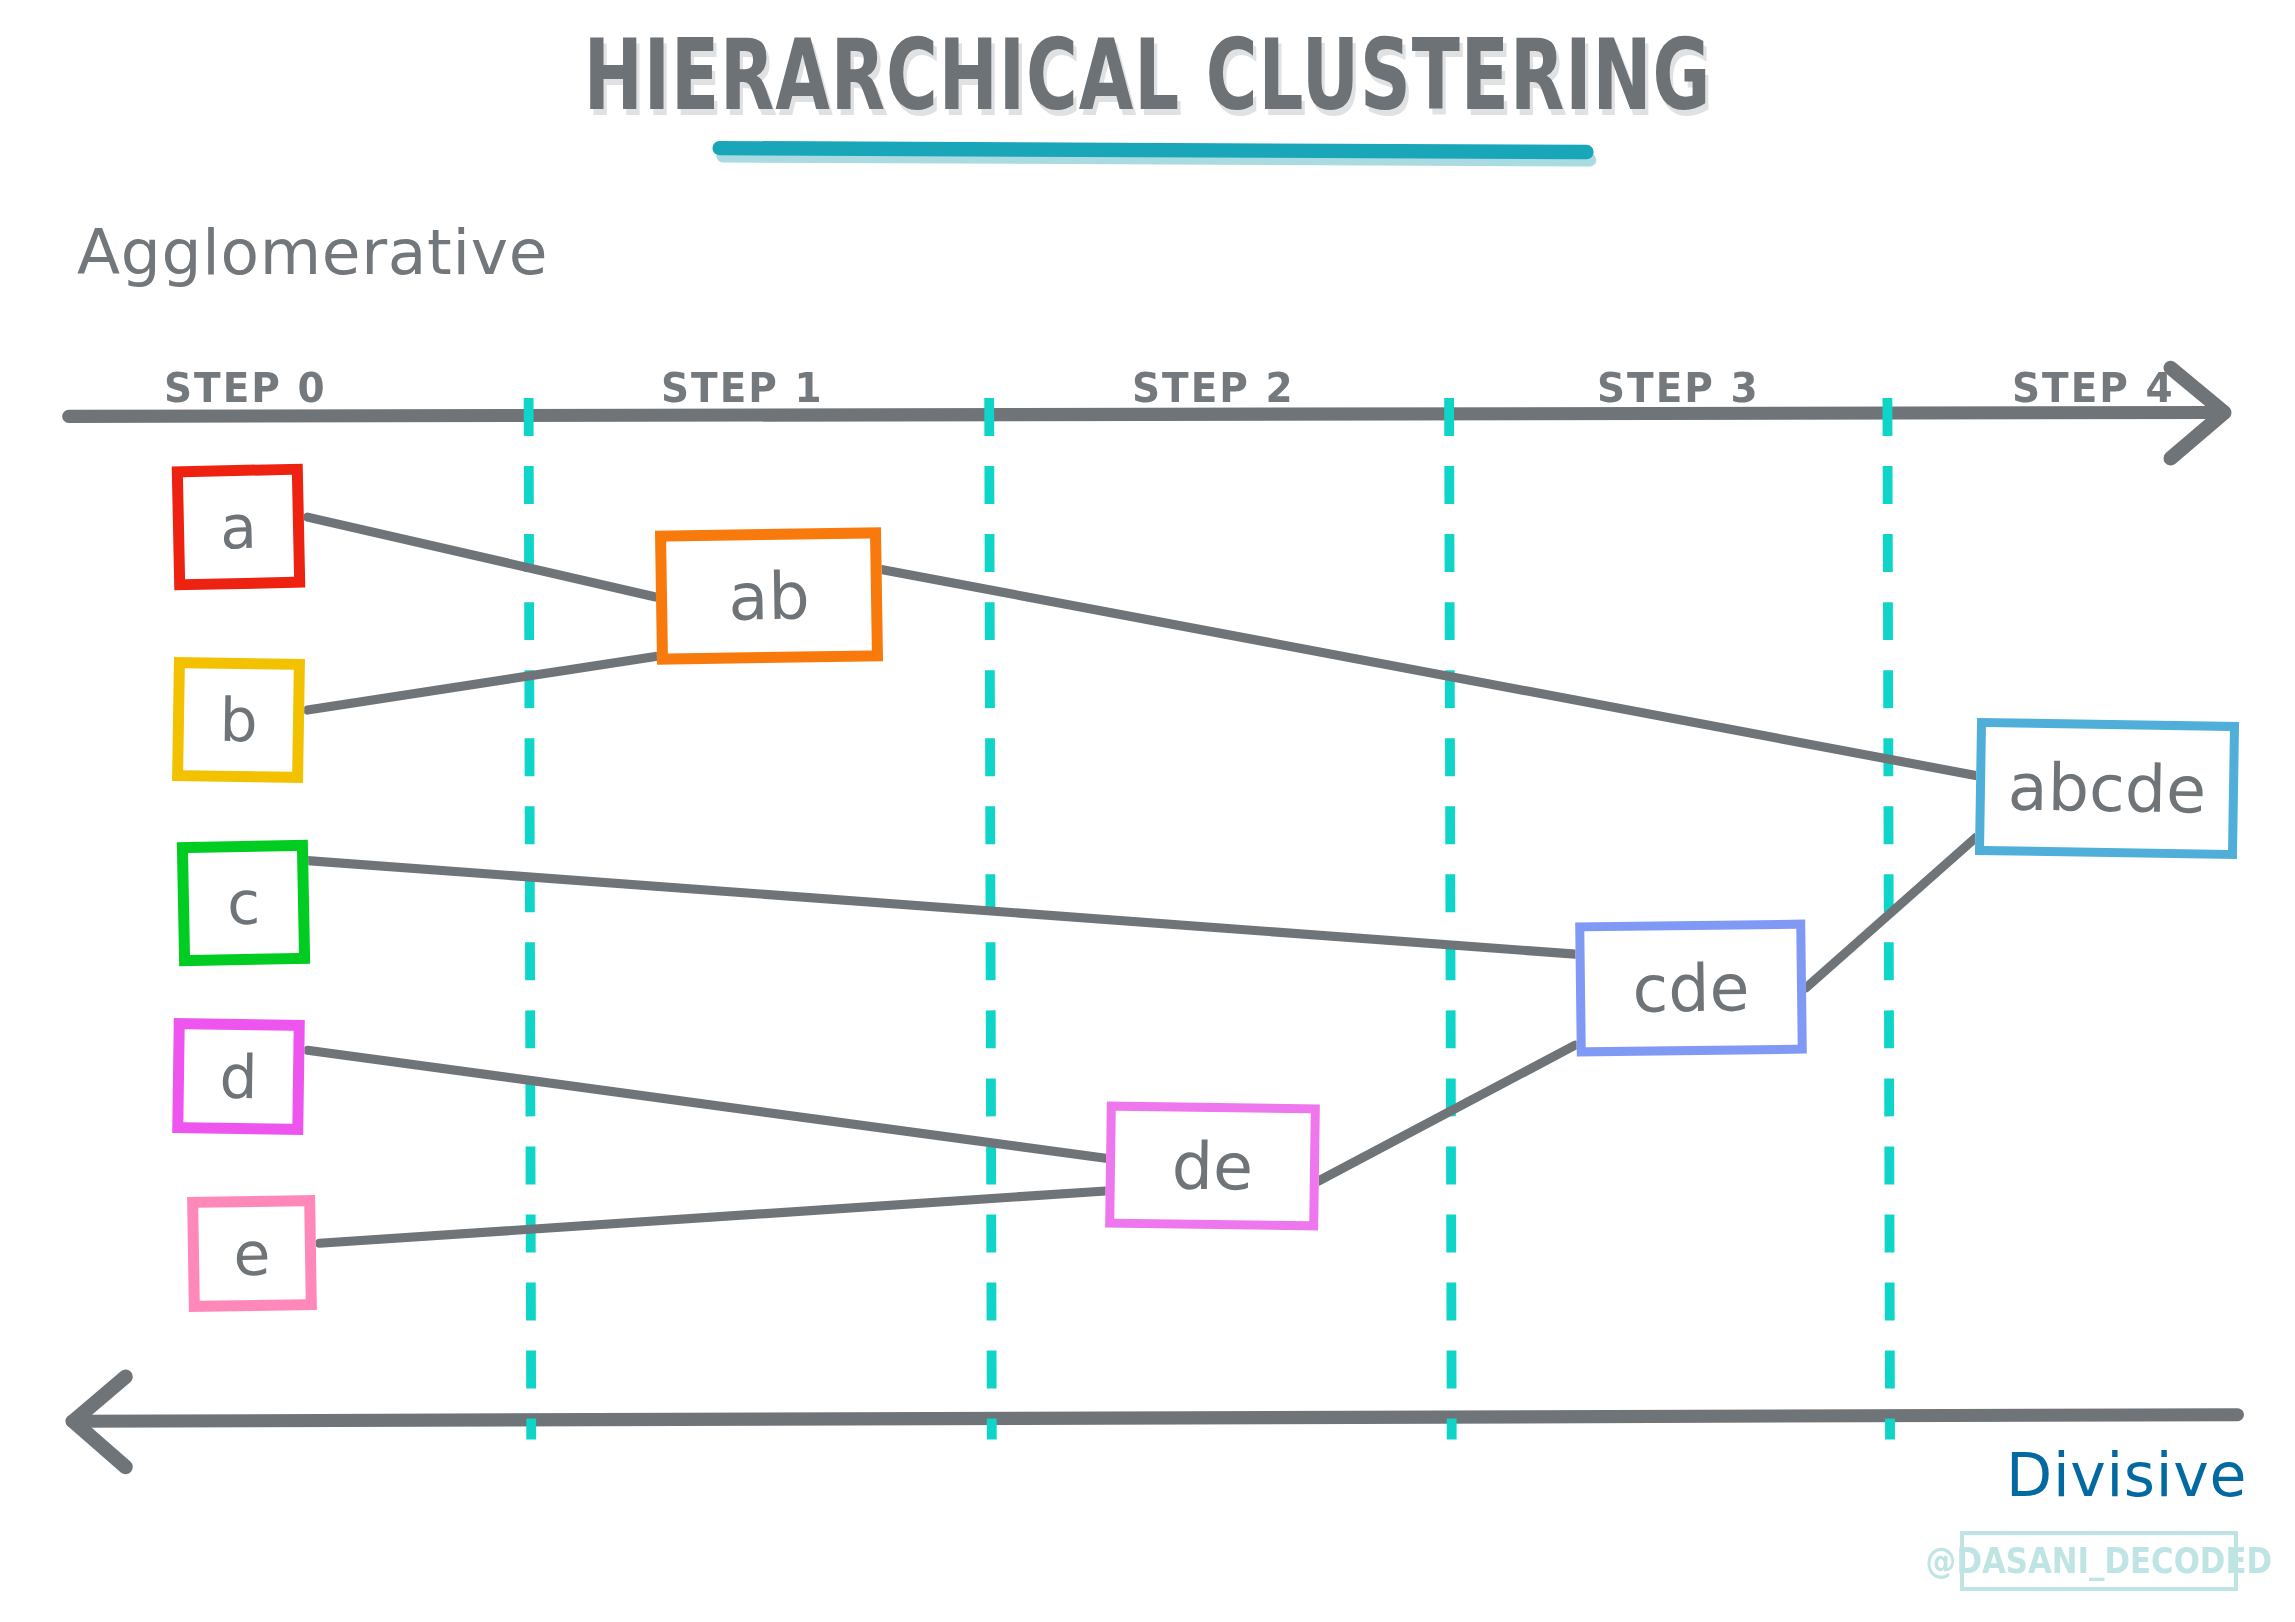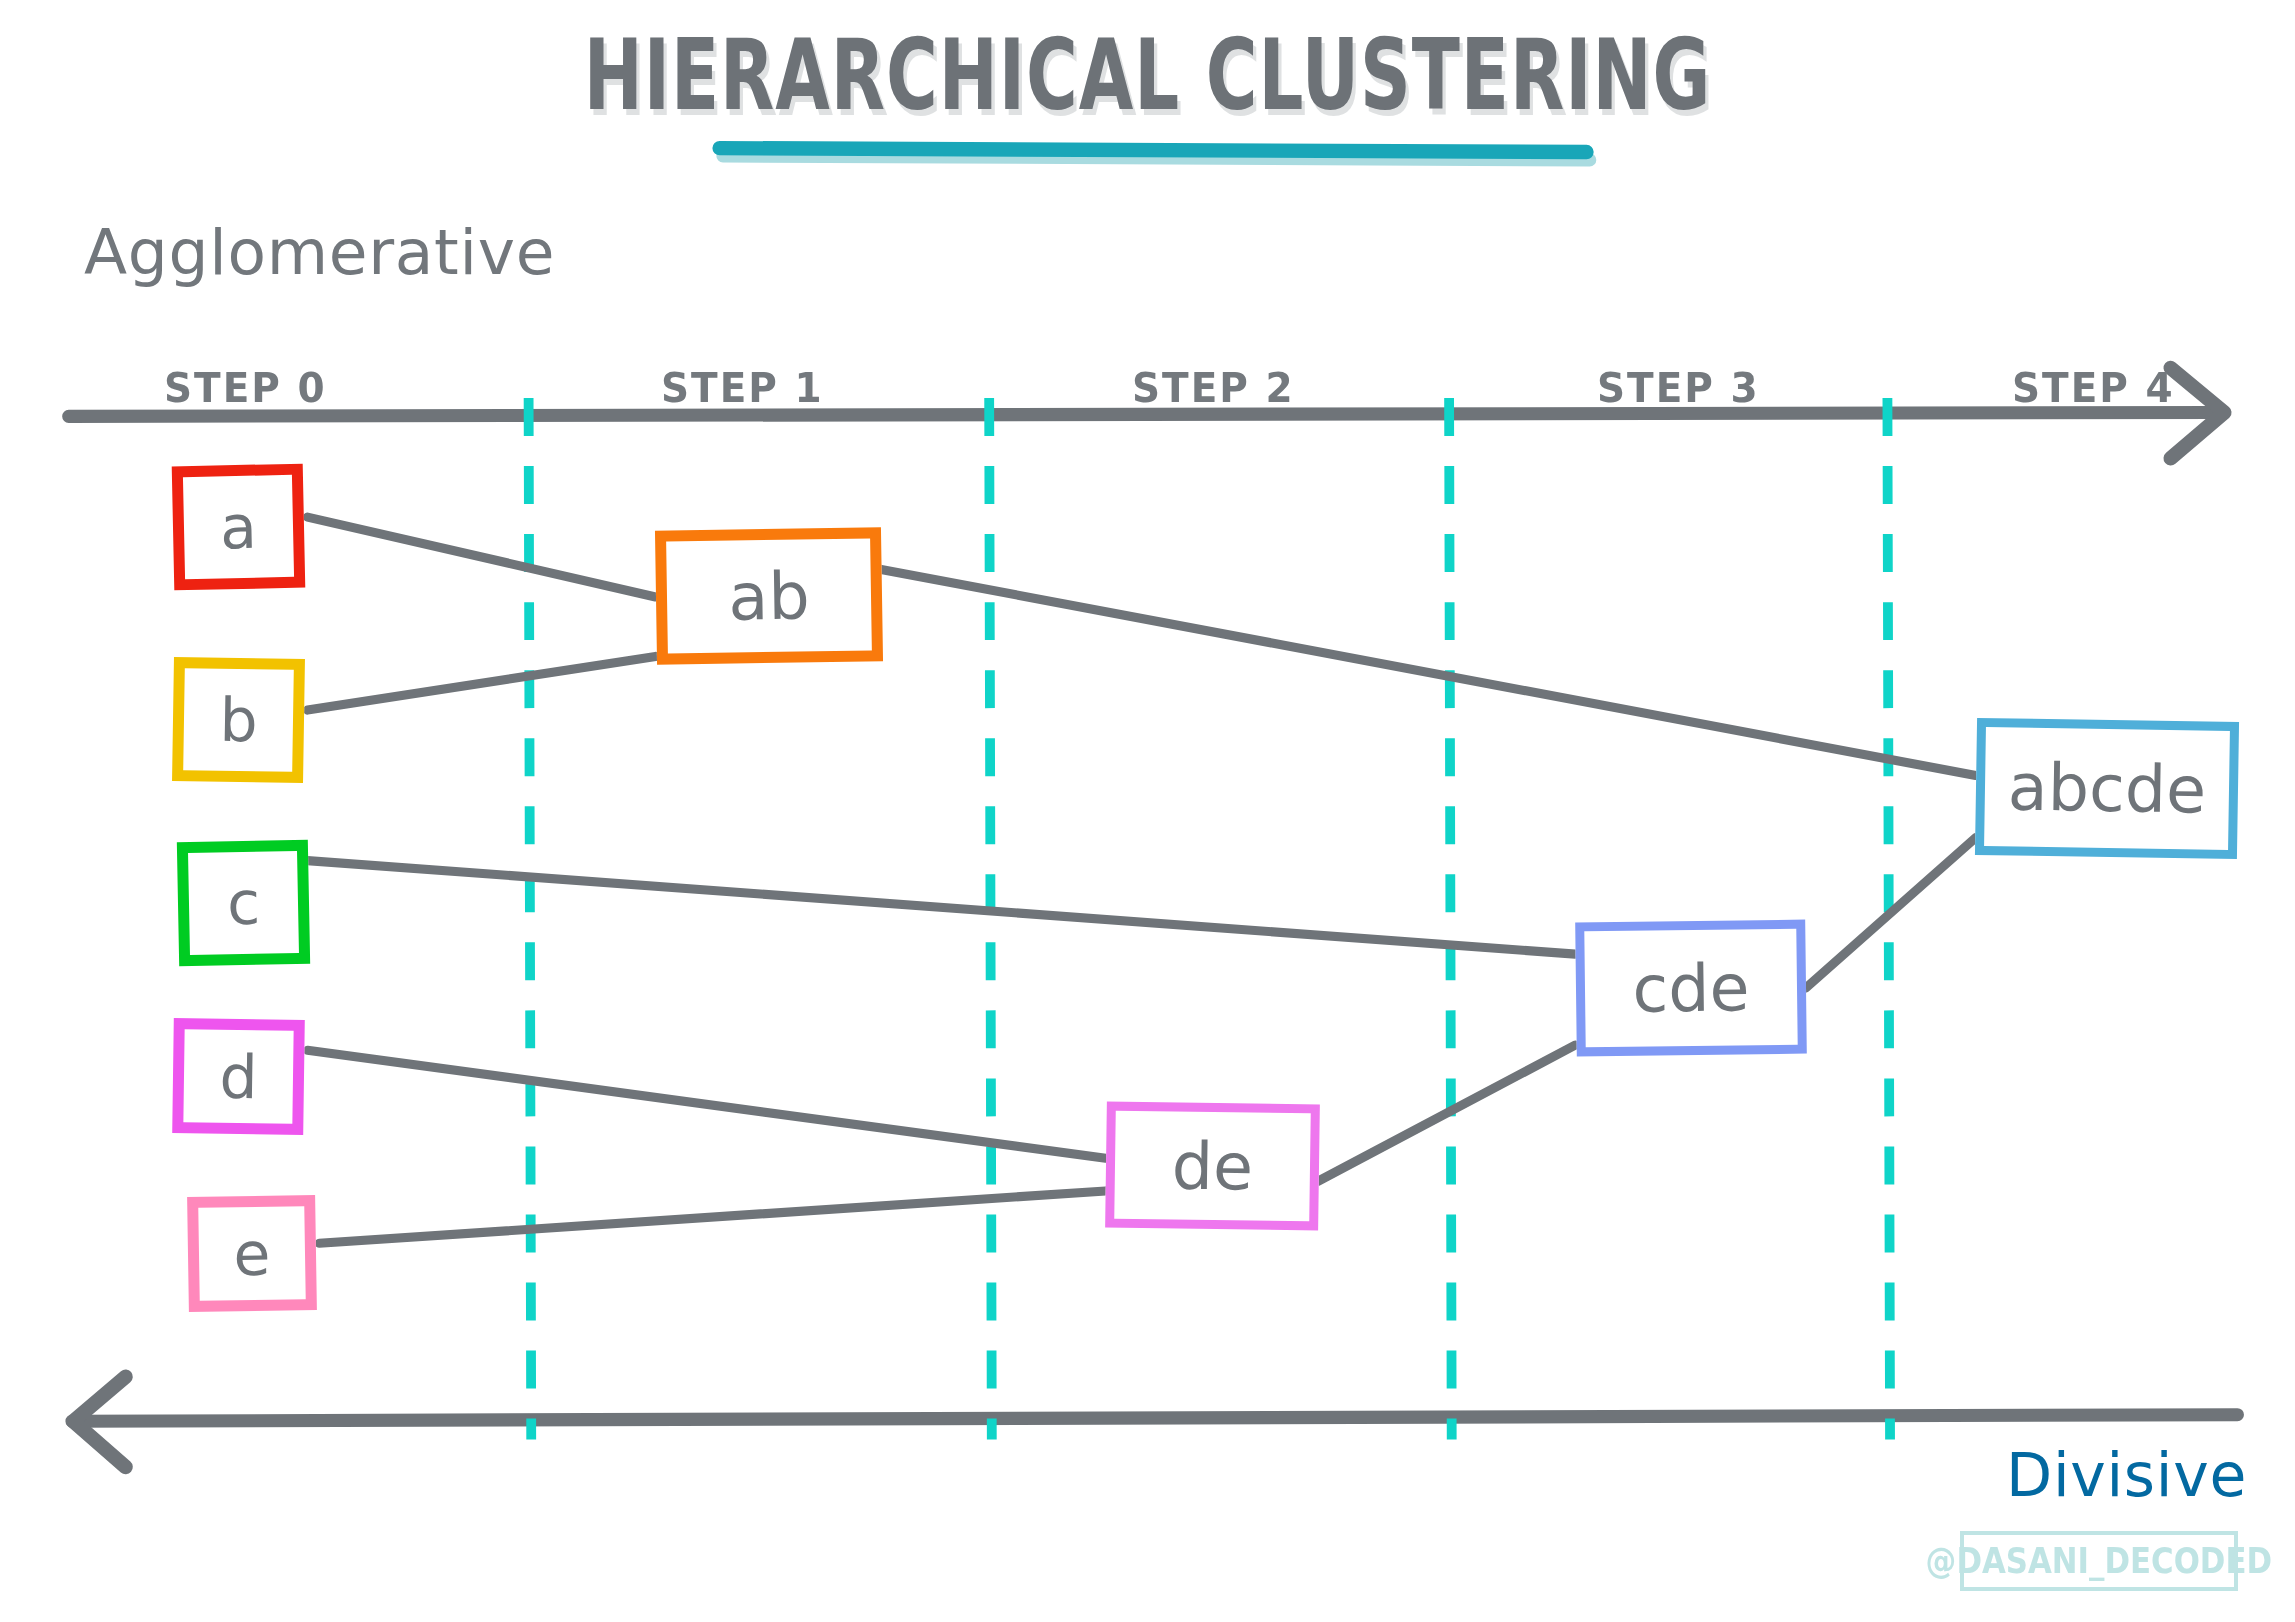--- a/index.html
+++ b/index.html
@@ -39,21 +39,21 @@
     color: #6d7277;
     transform: scaleX(0.72);
     transform-origin: center top;
     white-space: nowrap;
     text-shadow: 4.6px 5.9px 0 rgba(170,175,180,0.38);
   }
 
   
   .agglomerative-label {
     position: absolute;
-    left: 84px;
+    left: 77px;
     top: 216px;
     font-family: "DejaVu Sans", sans-serif;
     font-size: 63px;
     font-weight: 400;
     color: #72777c;
     letter-spacing: 0.7px;
     white-space: nowrap;
   }
   .divisive-label {
     position: absolute;

